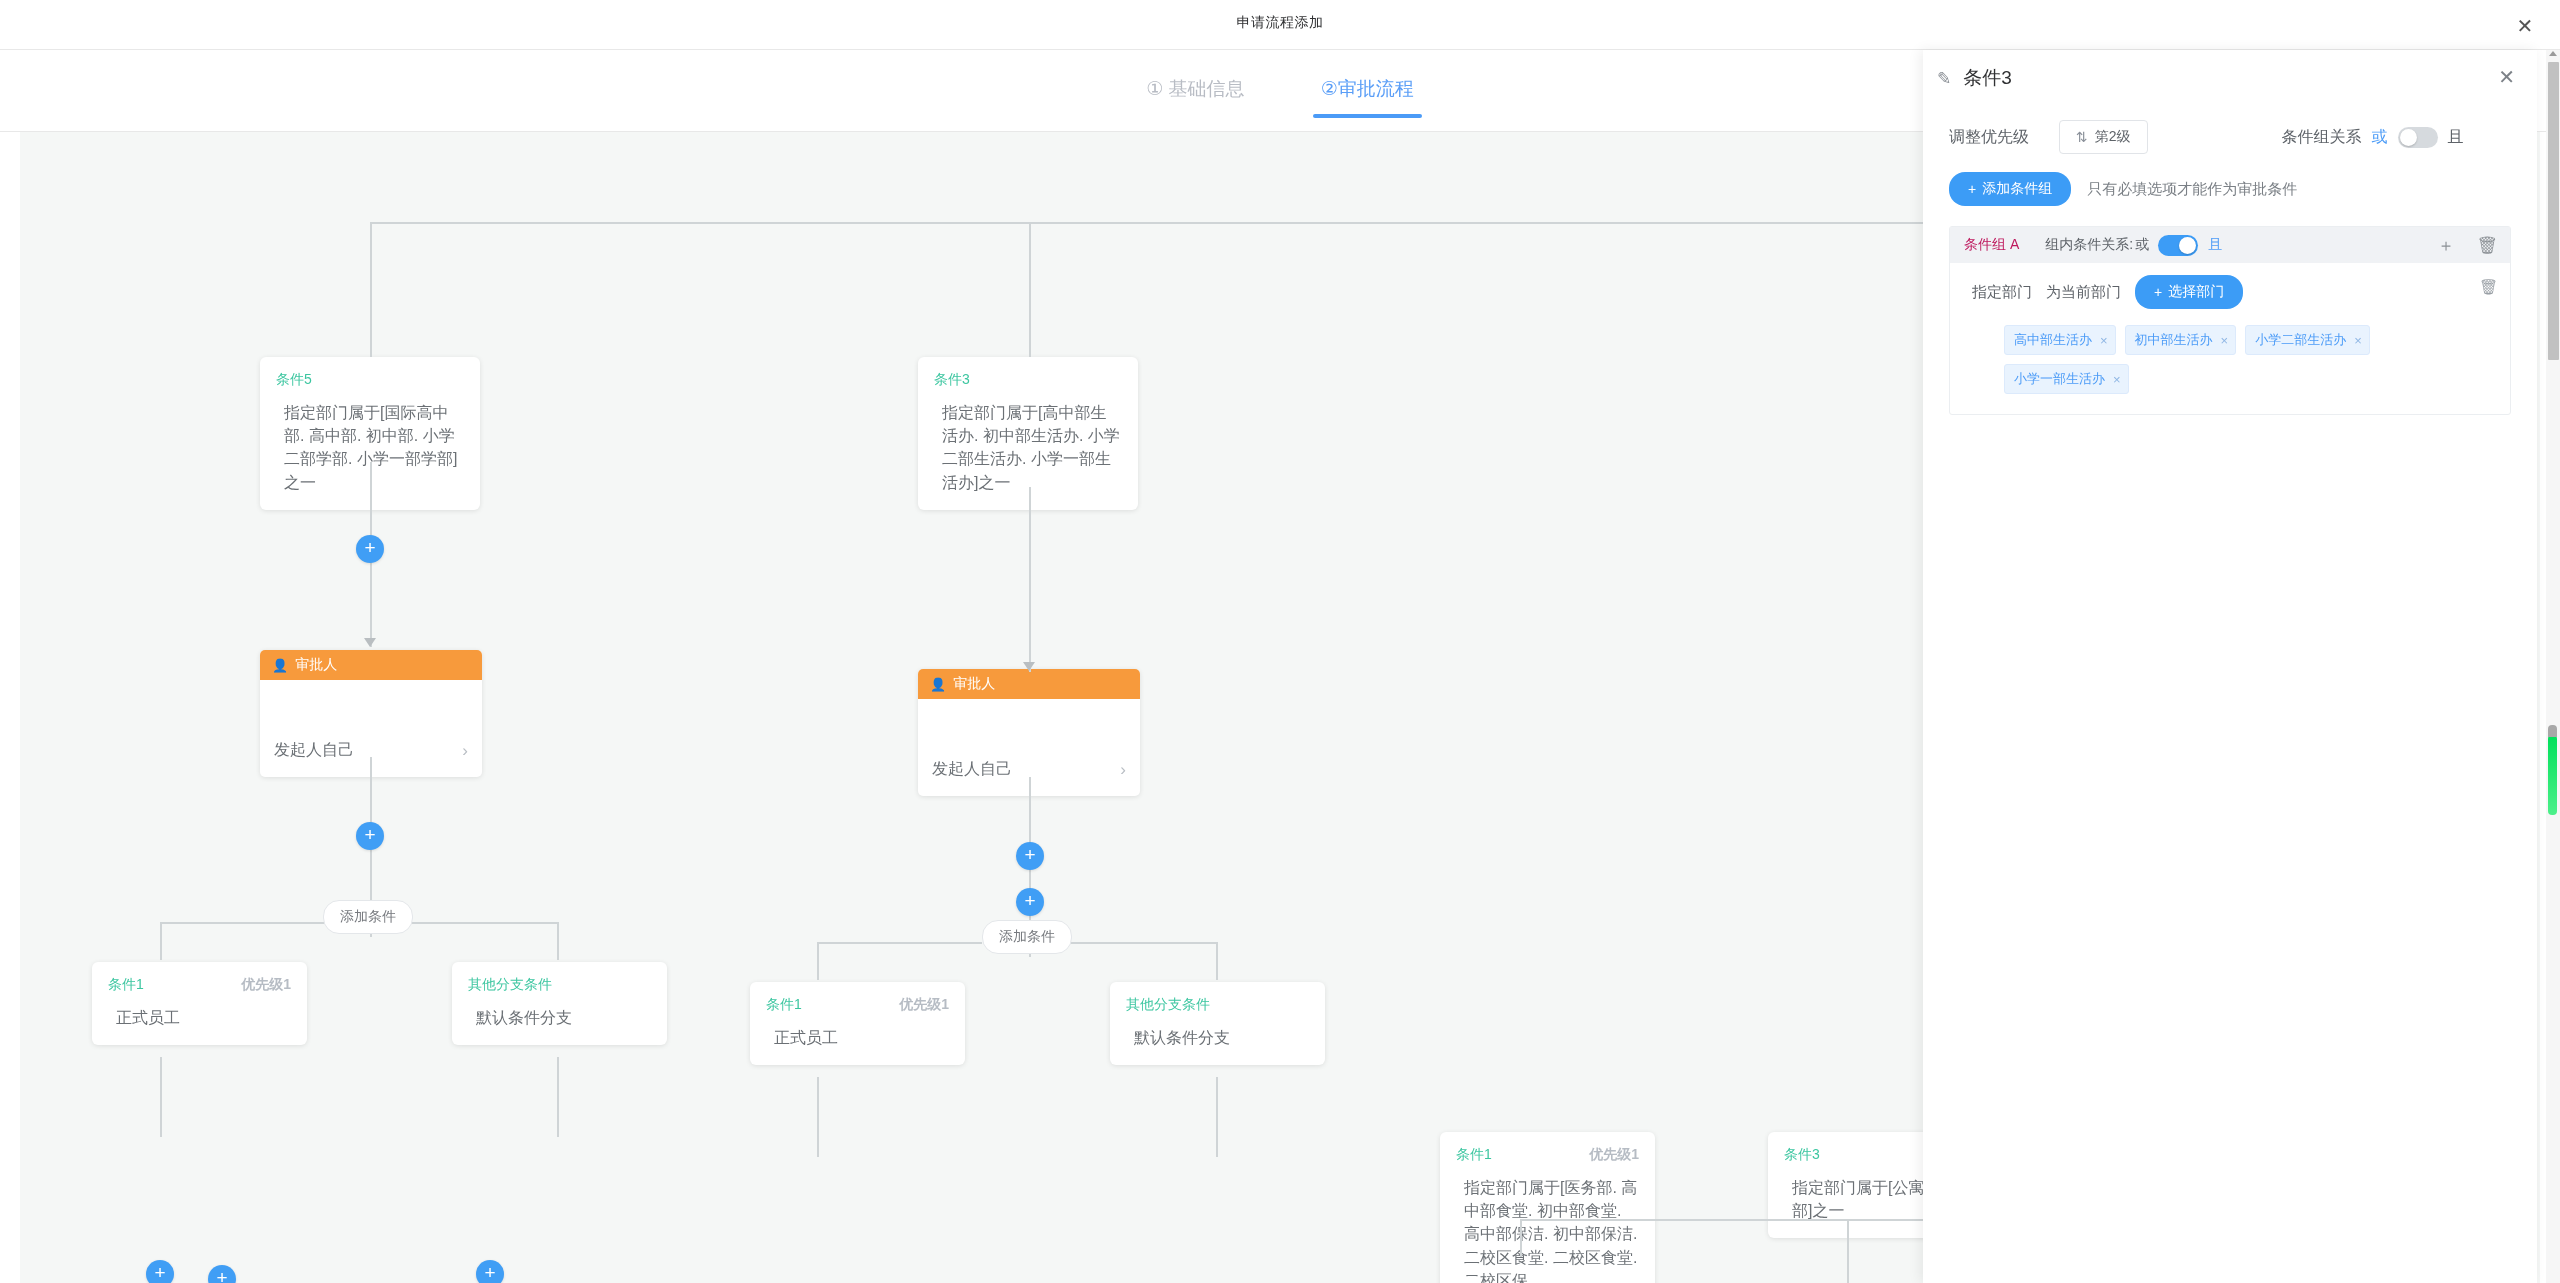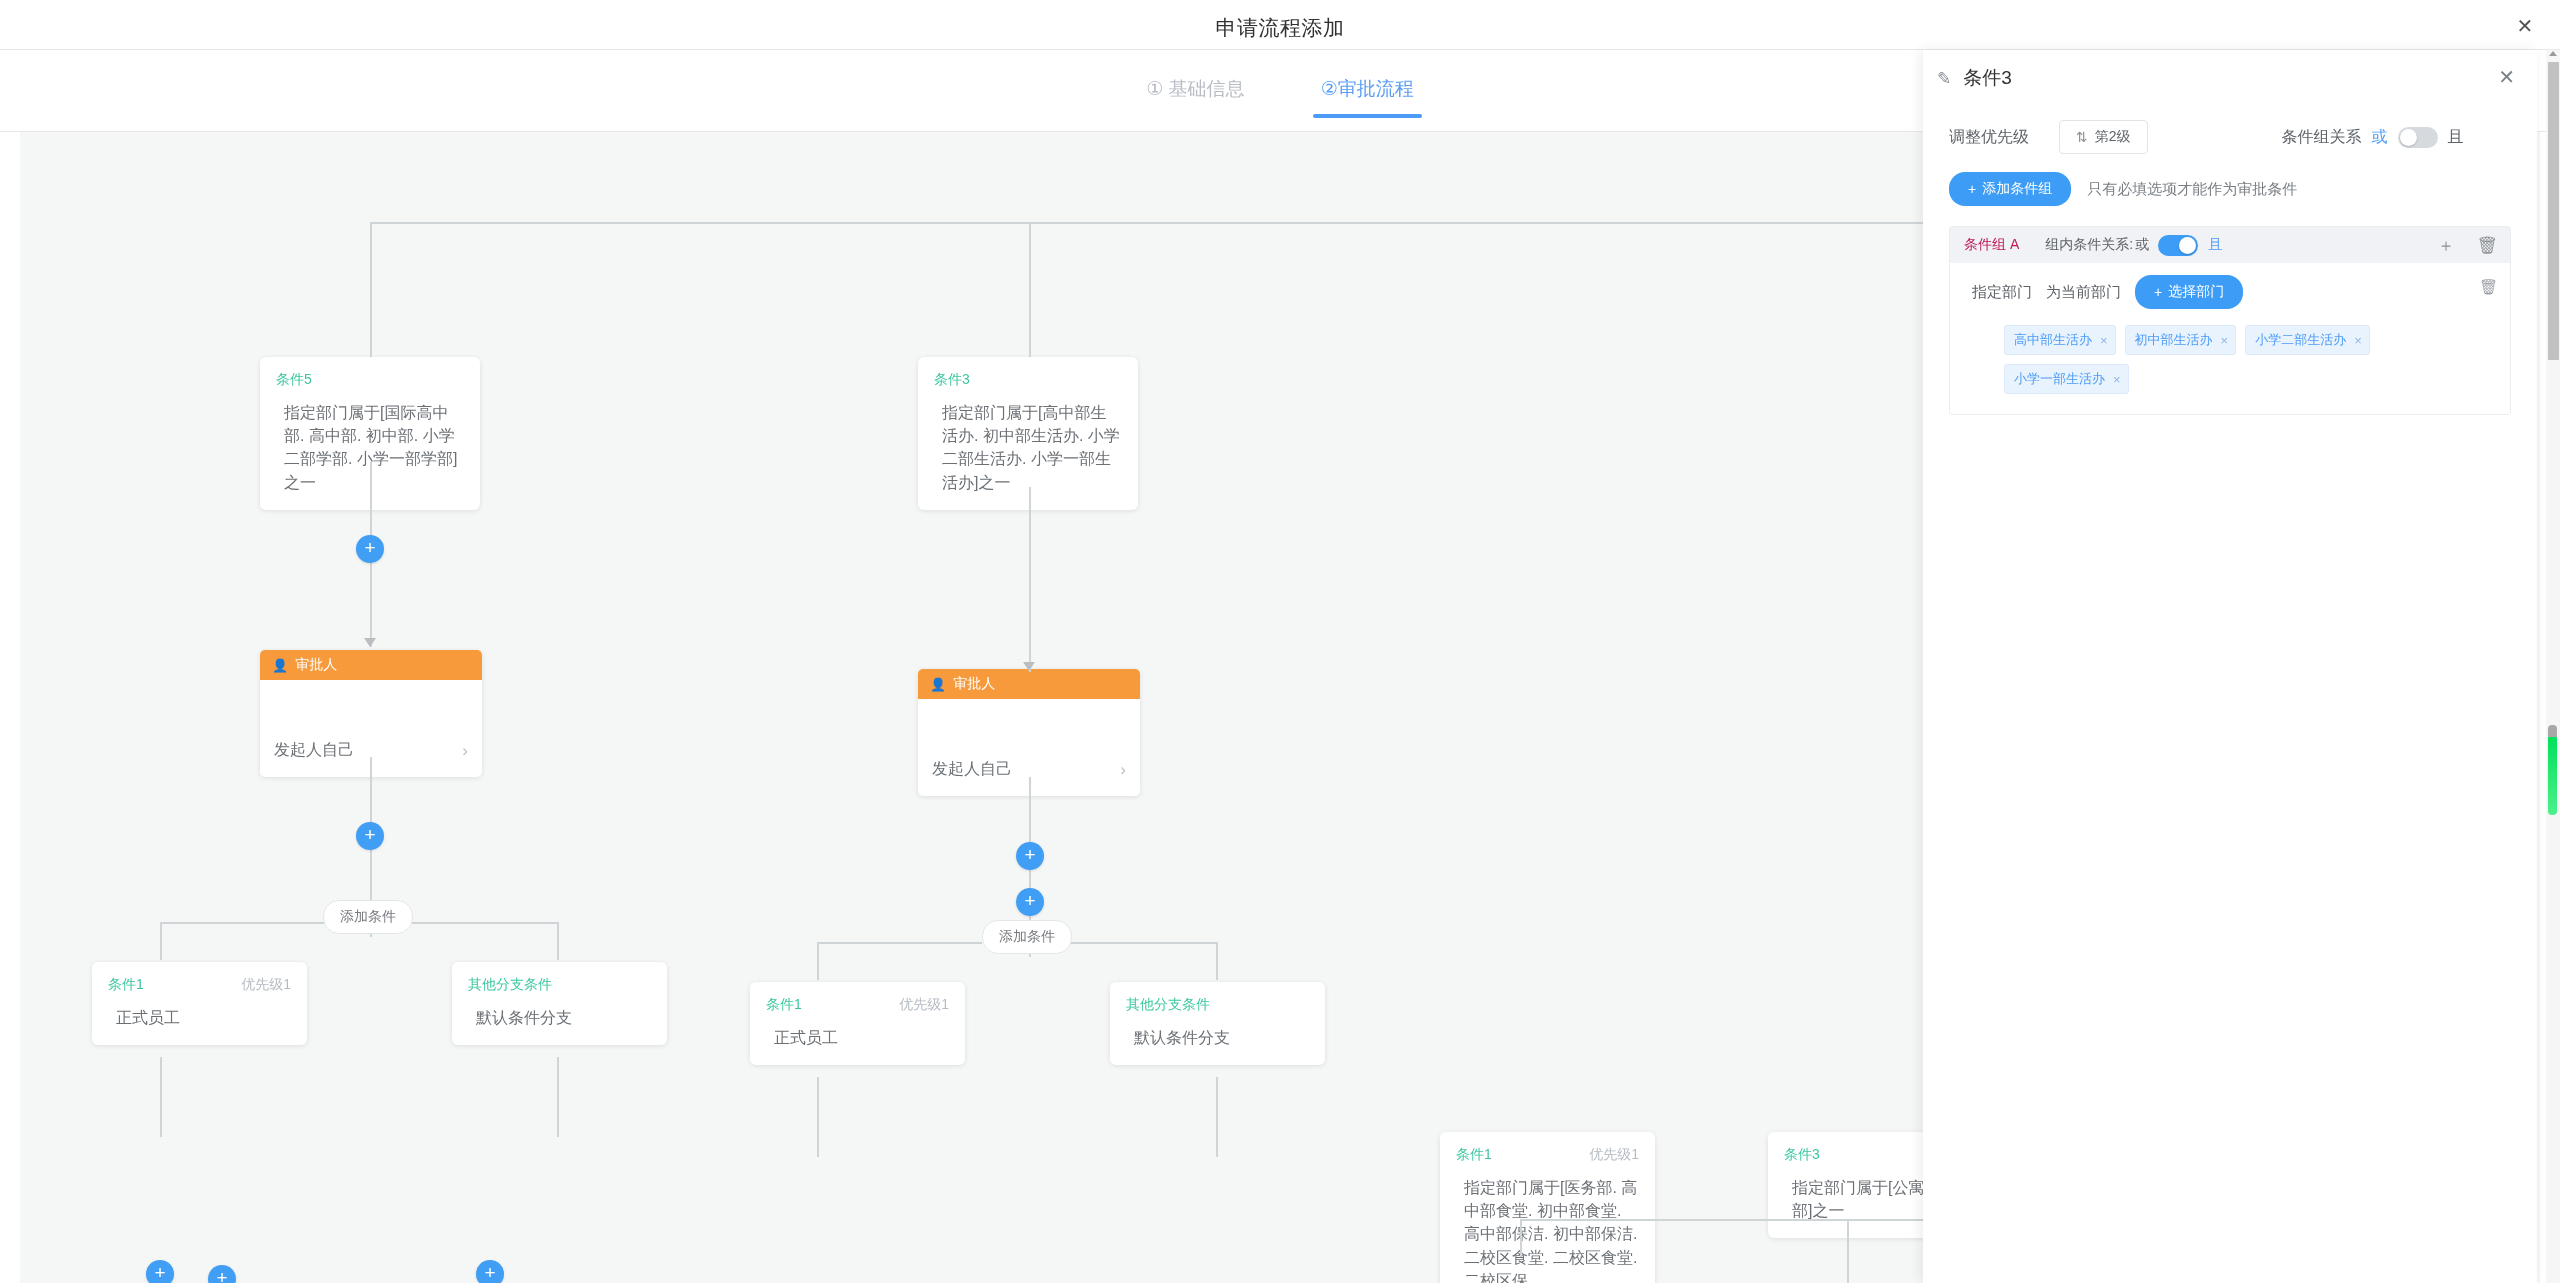--- a/index.html
+++ b/index.html
@@ -11,21 +11,21 @@
   }
   #app { position: relative; width: 2560px; height: 1283px; }
 
   
   .titlebar {
     position: absolute; left: 0; top: 0; width: 2560px; height: 50px;
     background: #ffffff; border-bottom: 1px solid #e8e8e8;
   }
   .titlebar .t-text {
     position: absolute; left: 0; right: 0; top: 14px;
-    text-align: center; font-size: 21px; color: #303133; letter-spacing: .5px;
+    text-align: center; font-size: 14px; color: #303133; letter-spacing: .5px;
   }
   .titlebar .t-close {
     position: absolute; right: 24px; top: 15px;
     width: 22px; height: 22px; line-height: 22px; text-align: center;
     font-size: 20px; color: #555; cursor: pointer;
   }
 
   
   .tabsbar {
     position: absolute; left: 0; top: 50px; width: 2560px; height: 82px;
@@ -56,21 +56,21 @@
   .node { position: absolute; }
 
   
   .cond-card {
     background: #fff; border-radius: 6px;
     box-shadow: 0 1px 5px rgba(0,0,0,.10);
     padding: 14px 16px 16px 16px;
   }
   .cond-head { display: flex; justify-content: space-between; align-items: baseline; }
   .cond-title { font-size: 14px; color: #3cc6a0; }
-  .cond-prio  { font-size: 14px; color: #b6bcc4; }
+  .cond-prio  { font-size: 14px; color: #b6bcc4; font-weight: bold; }
   .cond-body {
     margin-top: 12px; font-size: 16px; color: #6b7075; line-height: 1.45;
     padding-left: 8px;
   }
 
   
   .appr-card {
     background: #fff; border-radius: 5px; overflow: hidden;
     box-shadow: 0 1px 5px rgba(0,0,0,.10); width: 222px;
   }

